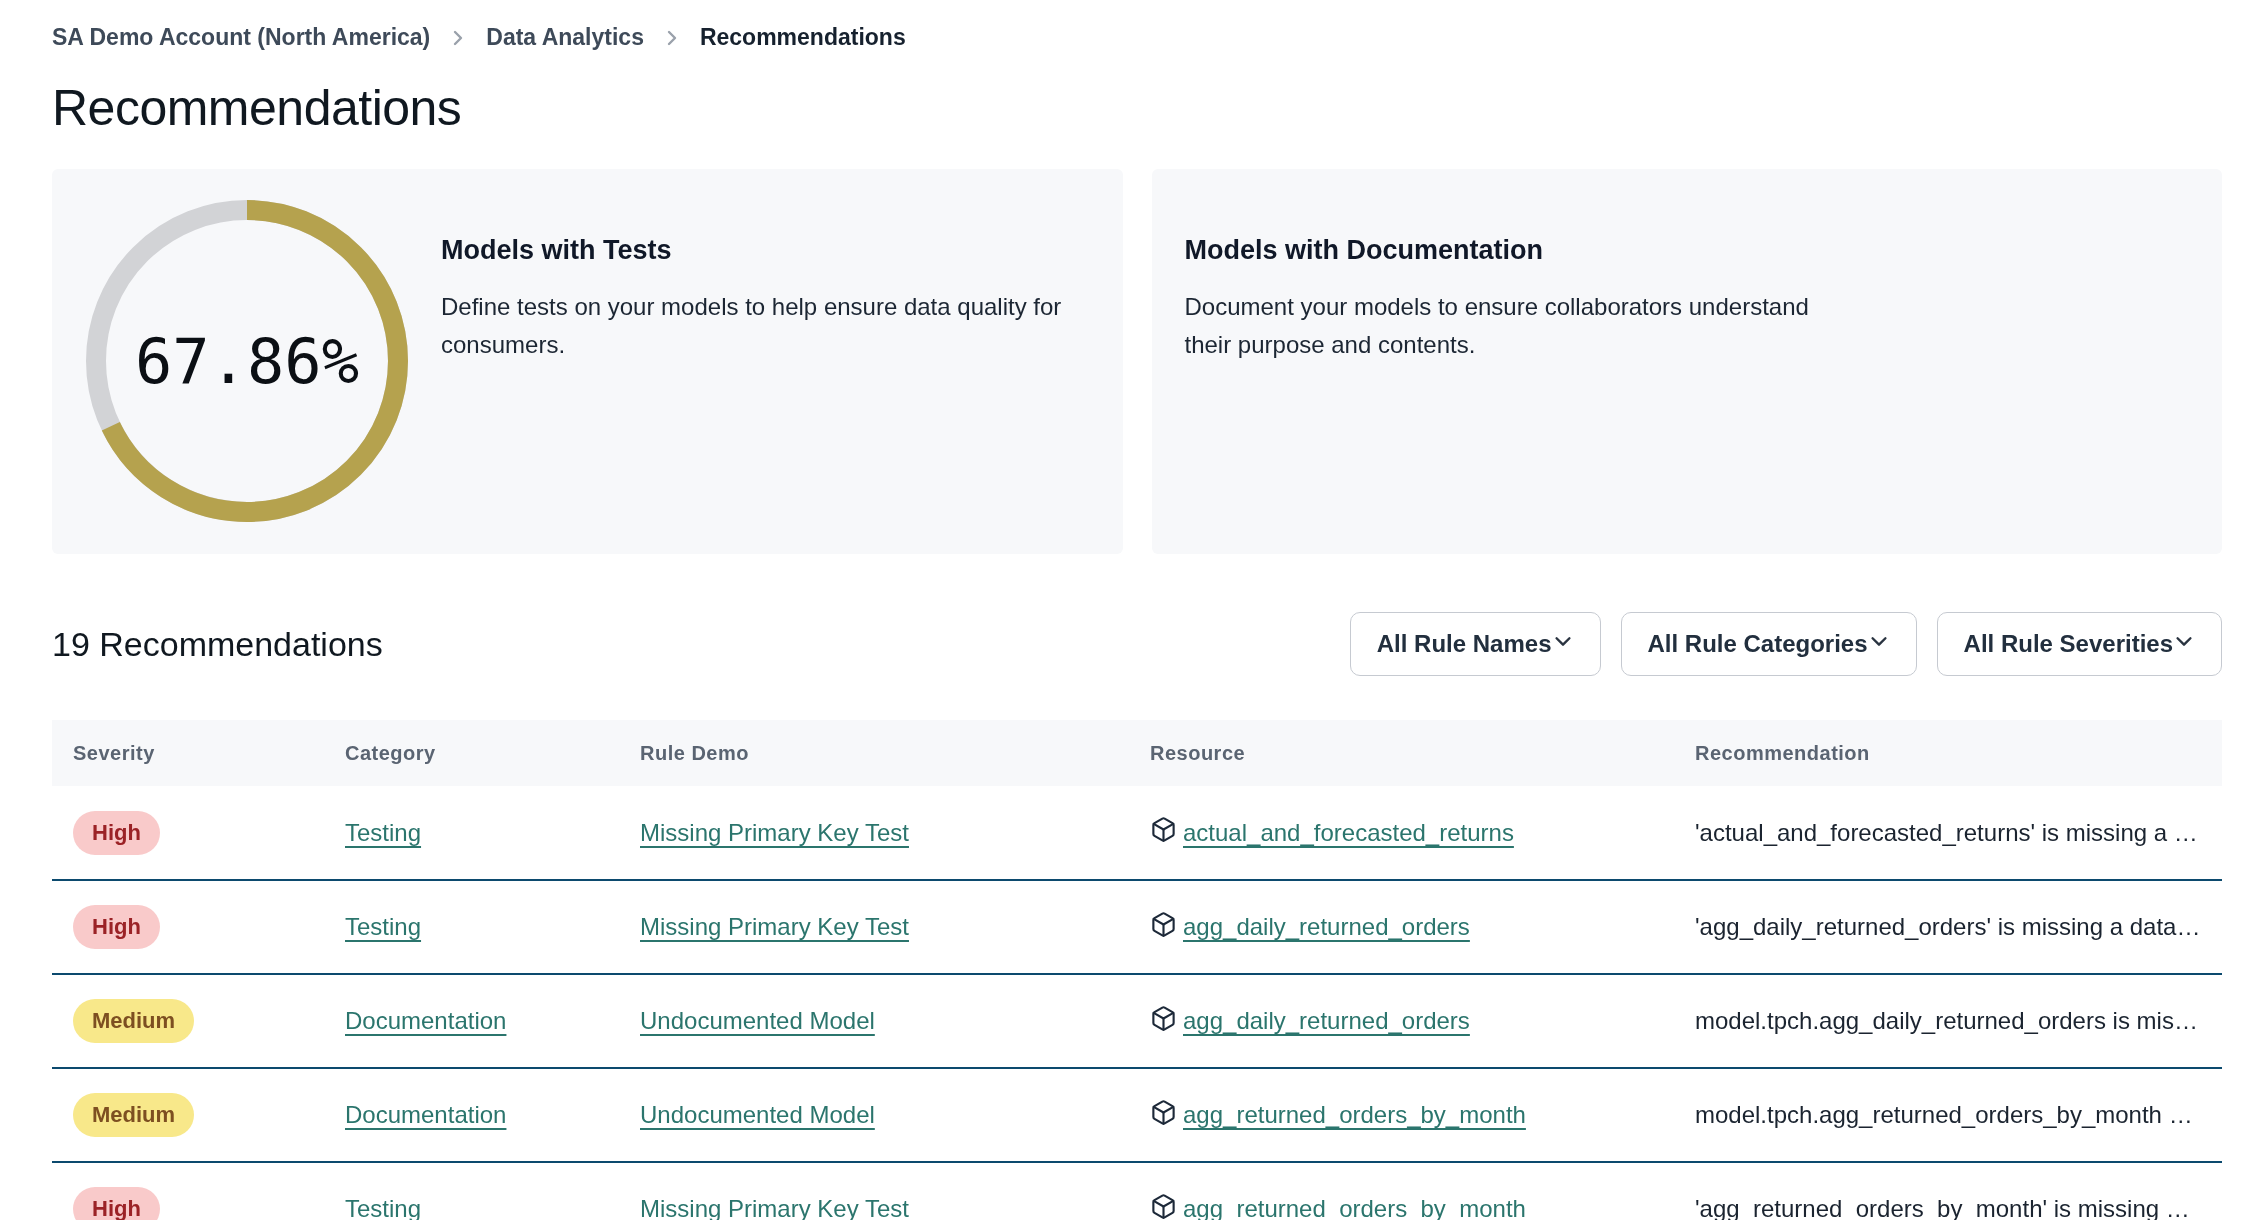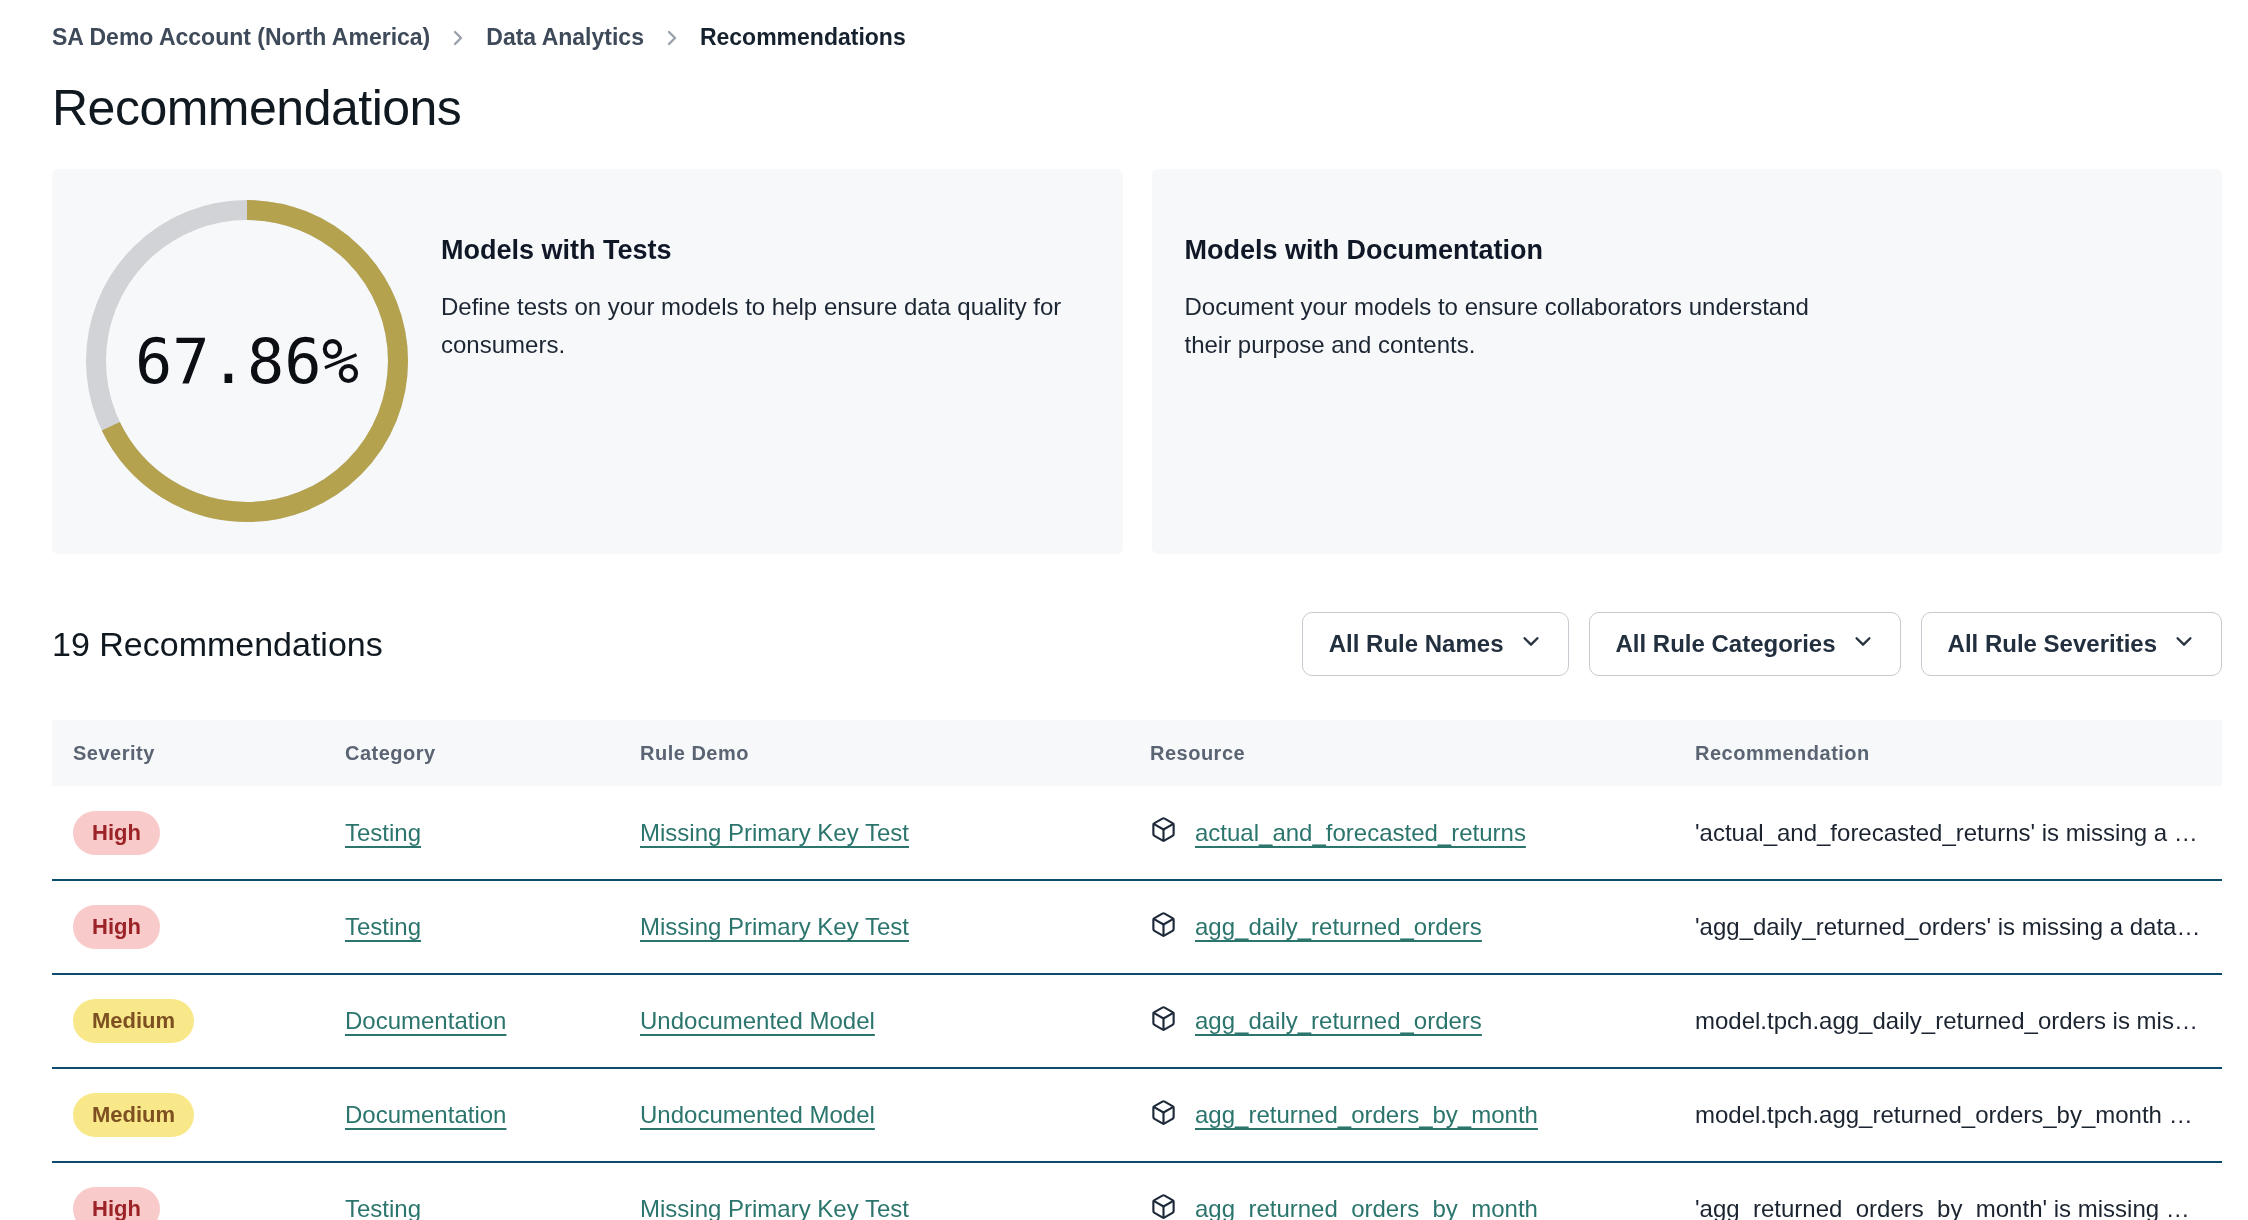--- a/index.html
+++ b/index.html
@@ -24,38 +24,38 @@
   .donut-label { position: absolute; inset: 0; display: flex; align-items: center; justify-content: center;
     font-family: "DejaVu Sans Mono", monospace; font-size: 62px; color: #0b0f14; }
   .card-text { margin: 66px 0 0 33px; }
   .card-title { font-size: 27px; font-weight: 700; color: #101828; }
   .card-desc { margin-top: 22px; font-size: 24px; line-height: 38px; color: #1c2633; max-width: 660px; }
 
   
   .list-header { display: flex; align-items: center; justify-content: space-between; margin-top: 58px; padding-right: 0; width: 2170px; }
   .list-title { font-size: 34px; font-weight: 500; color: #101820; }
   .filters { display: flex; gap: 20px; }
-  .filter-btn { display: flex; align-items: center; gap: 16px; height: 64px; padding: 0 26px;
+  .filter-btn { display: flex; align-items: center; height: 64px; padding: 0 26px;
     background: #ffffff; border: 1px solid #c6cad1; border-radius: 10px; font-size: 24px; font-weight: 600;
     color: #222f3e; cursor: pointer; font-family: inherit; }
   .filter-btn svg { flex: none; }
 
   
   .rec-table { margin-top: 44px; width: 2170px; border-collapse: collapse; table-layout: fixed; }
   .rec-table col.c1 { width: 272px; }
   .rec-table col.c2 { width: 295px; }
   .rec-table col.c3 { width: 510px; }
   .rec-table col.c4 { width: 545px; }
   .rec-table thead tr { background: #f7f8fa; height: 66px; }
   .rec-table th { text-align: left; padding-left: 21px; font-size: 20px; font-weight: 600; color: #5a6472; letter-spacing: 0.5px; }
   .rec-table tbody tr { height: 94px; border-bottom: 2px solid #0c4a6e; background: #ffffff; }
   .rec-table td { padding-left: 21px; font-size: 24px; vertical-align: middle; }
   .sev-badge { display: inline-block; padding: 9px 19px; border-radius: 999px; font-size: 22px; font-weight: 700; }
   a.cell-link { font-weight: 400; text-decoration: underline; text-underline-offset: 5px; cursor: pointer; }
-  .resource-cell-inner { display: flex; align-items: center; gap: 18px; }
+  .resource-cell-inner { display: flex; align-items: center; gap: 6px; }
   .resource-cell-inner svg { flex: none; }
   .rec-text { white-space: nowrap; overflow: hidden; color: #1b2430; }
 </style>
 </head>
 <body>
 
 <div class="page">
 
   <nav class="breadcrumb">
     <span class="crumb">SA Demo Account (North America)</span>

